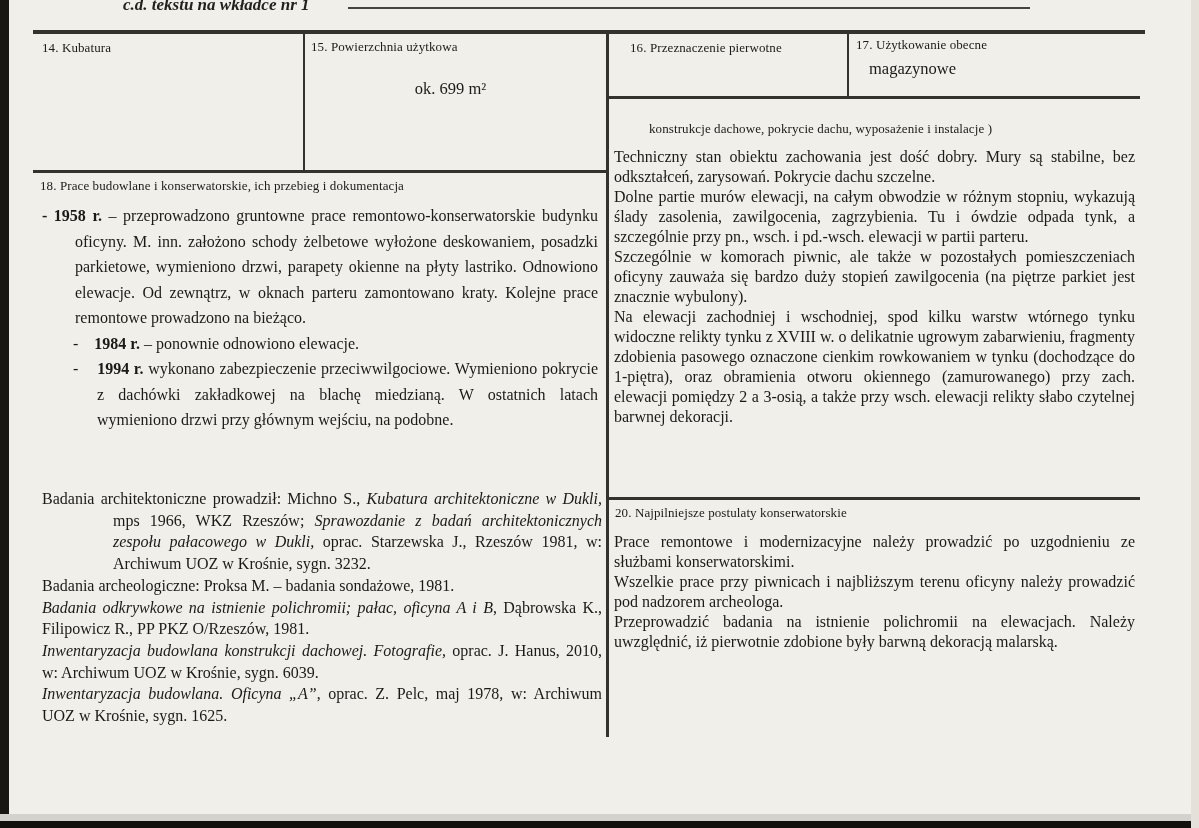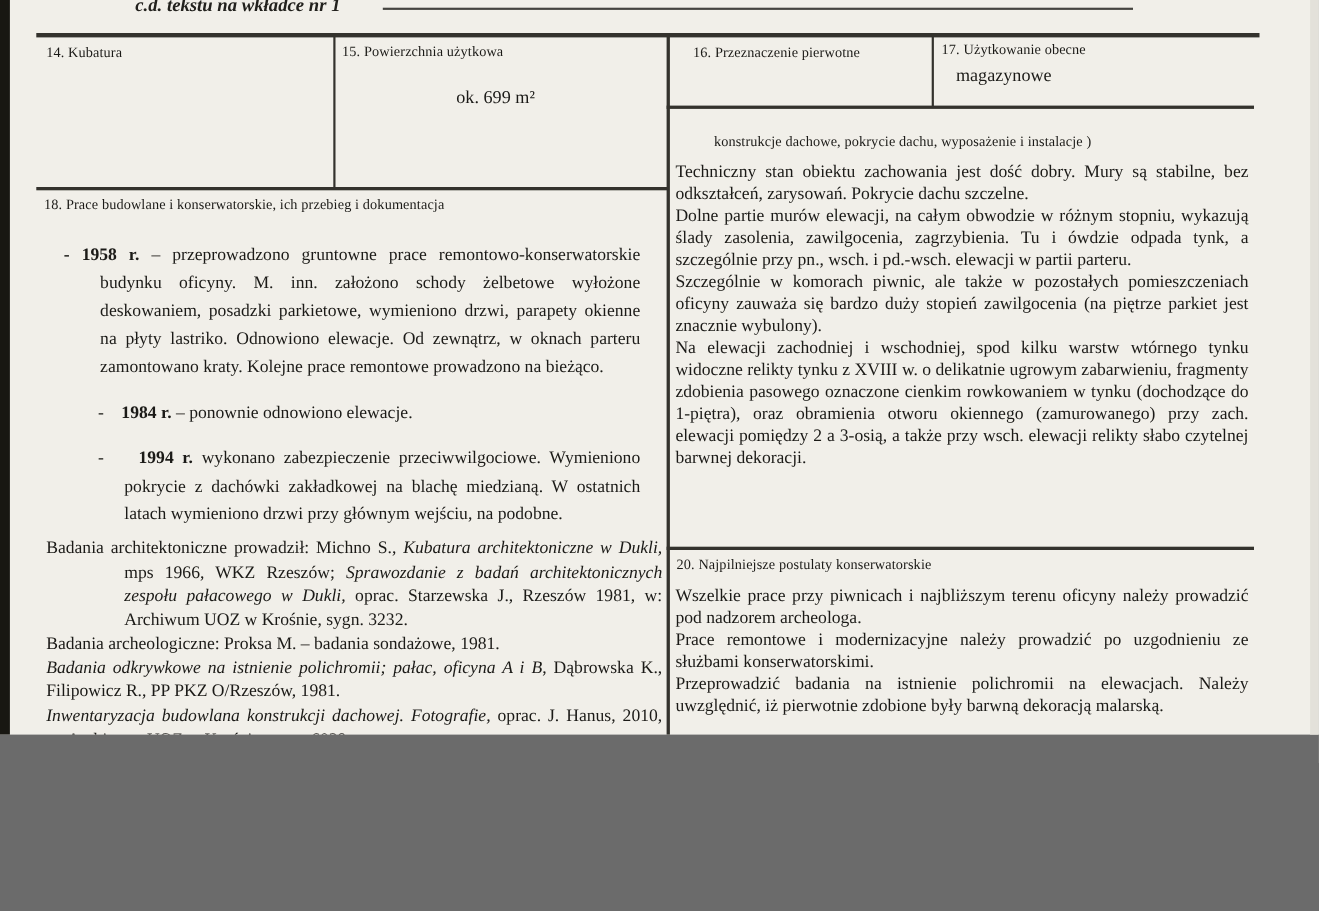--- a/index.html
+++ b/index.html
@@ -1,27 +1,27 @@
 <!DOCTYPE html>
 <html lang="pl"><head>
 <meta charset="utf-8">
 <style>
   html,body{margin:0;padding:0;background:#6b6b6b;}
   .page{
-    position:relative;width:1199px;height:668px;overflow:hidden;
+    position:relative;width:1199px;height:828px;overflow:hidden;
     background:#f1efe9;
     font-family:"Liberation Serif","DejaVu Serif",serif;
     color:#1b1a17;
   }
   .line{position:absolute;background:#34322d;}
   .lbl{position:absolute;font-size:13px;white-space:nowrap;letter-spacing:.1px;}
   .val{position:absolute;font-size:16.5px;}
   .center{text-align:center;}
   .body{position:absolute;font-size:16px;text-align:justify;}
-  .lh25 p{line-height:25.5px;margin:16px;}
+  .lh25 p{line-height:25.5px;margin:0;}
   .lh21 p{line-height:21.7px;margin:0;}
   .lh20 p{line-height:20px;margin:0;}
   .hang1{padding-left:33px;text-indent:-33px;}
   .sub{padding-left:55px;text-indent:-24px;}
   .bhang{padding-left:71px;text-indent:-71px;}
   .topnote{
     position:absolute;left:123px;top:-5px;
     font-size:17px;font-weight:bold;font-style:italic;
     white-space:nowrap;color:#22211d;
   }
@@ -71,22 +71,22 @@
   <div class="lbl" style="left:649px;top:121px;">konstrukcje dachowe, pokrycie dachu, wyposażenie i instalacje )</div>
   <div class="body lh20" style="left:614px;top:147px;width:521px;">
     <p>Techniczny stan obiektu zachowania jest dość dobry. Mury są stabilne, bez odkształceń, zarysowań. Pokrycie dachu szczelne.</p>
     <p>Dolne partie murów elewacji, na całym obwodzie w różnym stopniu, wykazują ślady zasolenia, zawilgocenia, zagrzybienia. Tu i ówdzie odpada tynk, a szczególnie przy pn., wsch. i pd.-wsch. elewacji w partii parteru.</p>
     <p>Szczególnie w komorach piwnic, ale także w pozostałych pomieszczeniach oficyny zauważa się bardzo duży stopień zawilgocenia (na piętrze parkiet jest znacznie wybulony).</p>
     <p>Na elewacji zachodniej i wschodniej, spod kilku warstw wtórnego tynku widoczne relikty tynku z XVIII w. o delikatnie ugrowym zabarwieniu, fragmenty zdobienia pasowego oznaczone cienkim rowkowaniem w tynku (dochodzące do 1-piętra), oraz obramienia otworu okiennego (zamurowanego) przy zach. elewacji pomiędzy 2 a 3-osią, a także przy wsch. elewacji relikty słabo czytelnej barwnej dekoracji.</p>
   </div>
 
   <div class="lbl" style="left:615px;top:505px;">20. Najpilniejsze postulaty konserwatorskie</div>
   <div class="body lh20" style="left:614px;top:532px;width:521px;">
+    <p>Prace remontowe i modernizacyjne należy prowadzić po uzgodnieniu ze służbami konserwatorskimi.</p>
     <p>Wszelkie prace przy piwnicach i najbliższym  terenu oficyny należy prowadzić pod nadzorem archeologa.</p>
-    <p>Prace remontowe i modernizacyjne należy prowadzić po uzgodnieniu ze służbami konserwatorskimi.</p>
     <p>Przeprowadzić badania na istnienie polichromii na elewacjach. Należy uwzględnić, iż pierwotnie zdobione były barwną dekoracją malarską.</p>
   </div>
 
   <span class="mark">ʃ</span>
   <div class="edge" style="left:0;top:0;width:9px;height:828px;background:#181712;"></div>
   <div class="edge" style="left:0;top:814px;width:1199px;height:7px;background:#d4d2cc;"></div>
   <div class="edge" style="left:0;top:821px;width:1199px;height:7px;background:#12110d;"></div>
   <div class="edge" style="left:1191px;top:0;width:8px;height:828px;background:#e3e1da;"></div>
 
 </div>

